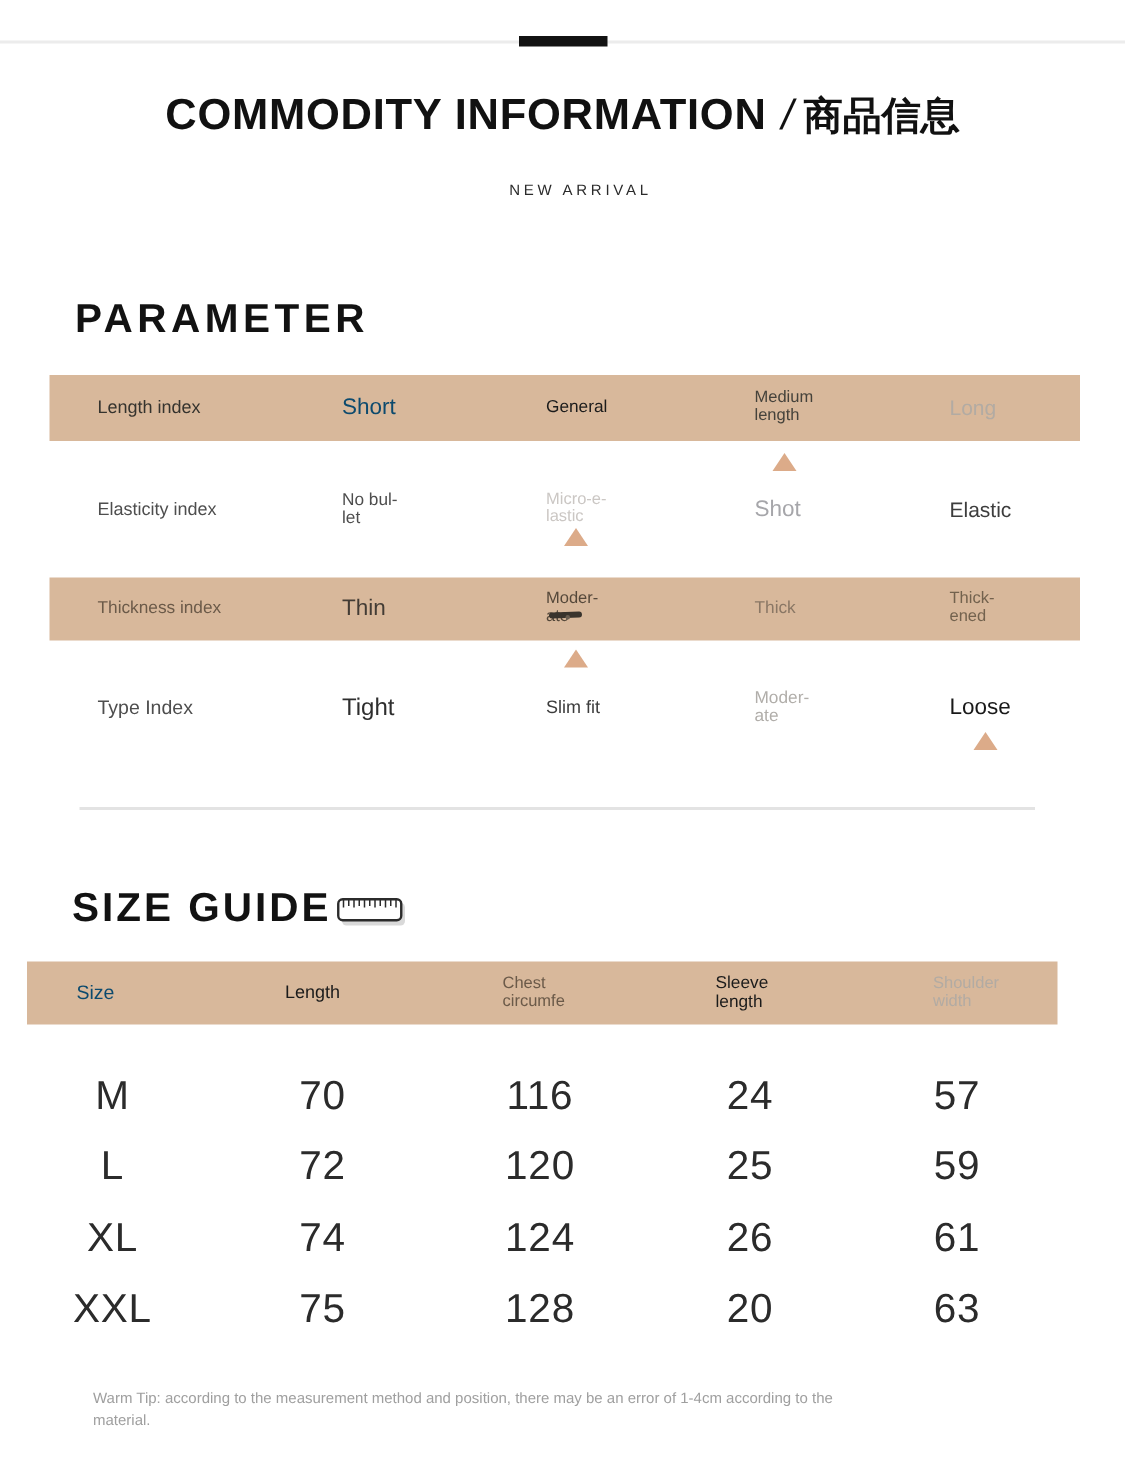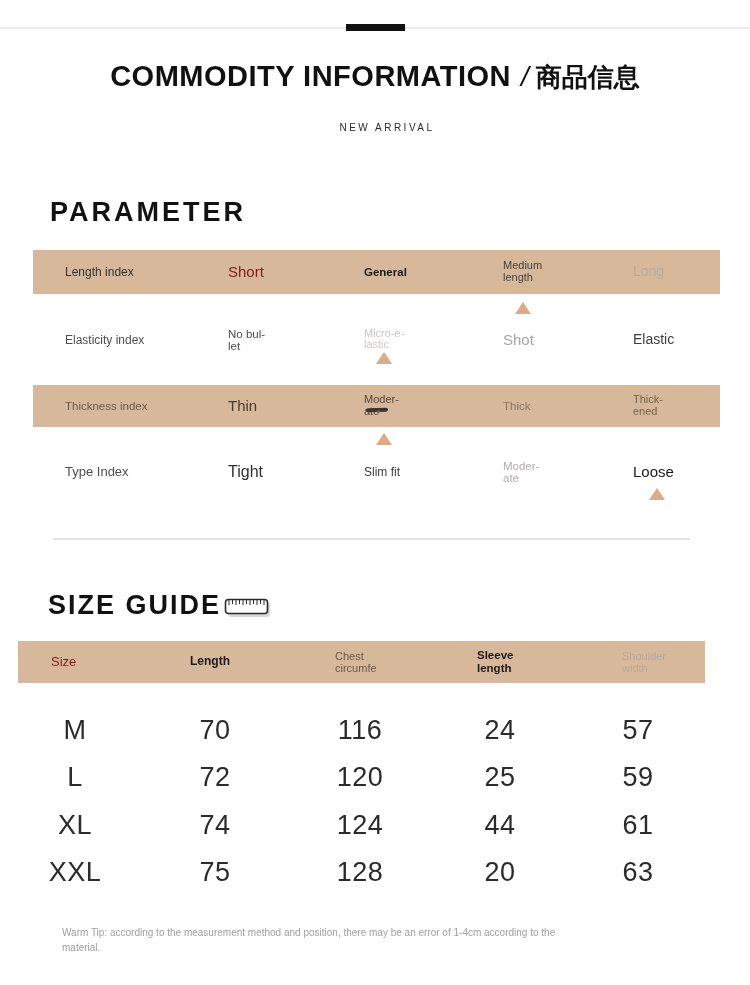--- a/index.html
+++ b/index.html
@@ -28,22 +28,22 @@
   .ptable { position:absolute; left:33px; top:250px; width:687px; height:290px; }
   .prow { position:absolute; left:0; width:687px; }
   .band { background:#d8b89b; }
   .pcell { position:absolute; top:50%; transform:translateY(-50%); white-space:pre-line;
            line-height:1.08; text-align:left; }
   .plabel { left:32px; }
   .col2 { left:195px; } .col3 { left:331px; } .col4 { left:470px; } .col5 { left:600px; }
 
   .fz11{font-size:11px}.fz115{font-size:11.5px}.fz12{font-size:12px}.fz13{font-size:13px}
   .fz14{font-size:14px}.fz15{font-size:15px}.fz16{font-size:16px}
-  .w6{font-weight:700}
-  .cA{color:#1b1b1b}.cB{color:#3d3d3d}.cC{color:#4e4e4e}.cD{color:#7f1d1d}.cE{color:#cbc7c4}
+  .w6{font-weight:400}
+  .cA{color:#1b1b1b}.cB{color:#3d3d3d}.cC{color:#4e4e4e}.cD{color:#0c4a6e}.cE{color:#cbc7c4}
   .cF{color:#b2aba3}.cG{color:#6b5a49}.cH{color:#433c35}.cI{color:#55483a}.cJ{color:#8a7765}
   .cK{color:#73624e}.cL{color:#b1aeaa}.cM{color:#191919}.cN{color:#35332e}.cO{color:#45423b}
   .cP{color:#a6a6aa}.cQ{color:#2e2e2e}
 
   .tri { position:absolute; width:0; height:0;
          border-left:8px solid transparent; border-right:8px solid transparent;
          border-bottom:12px solid #dcab89; }
   .smudge { position:absolute; left:333px; top:158px; width:22px; height:4px; background:#3a342d;
             border-radius:2px; transform:rotate(-2deg); }
   .smudge-dot { position:absolute; left:344px; top:160px; width:3px; height:3px; background:#6b5f52; border-radius:50%; }
@@ -173,21 +173,21 @@
       <span class="snum sc1">L</span>
       <span class="snum sc2">72</span>
       <span class="snum sc3">120</span>
       <span class="snum sc4">25</span>
       <span class="snum sc5">59</span>
     </div>
     <div class="srow" style="top:167px">
       <span class="snum sc1">XL</span>
       <span class="snum sc2">74</span>
       <span class="snum sc3">124</span>
-      <span class="snum sc4">44</span>
+      <span class="snum sc4">26</span>
       <span class="snum sc5">61</span>
     </div>
     <div class="srow" style="top:214px">
       <span class="snum sc1">XXL</span>
       <span class="snum sc2">75</span>
       <span class="snum sc3">128</span>
       <span class="snum sc4">20</span>
       <span class="snum sc5">63</span>
     </div>
   </div>

